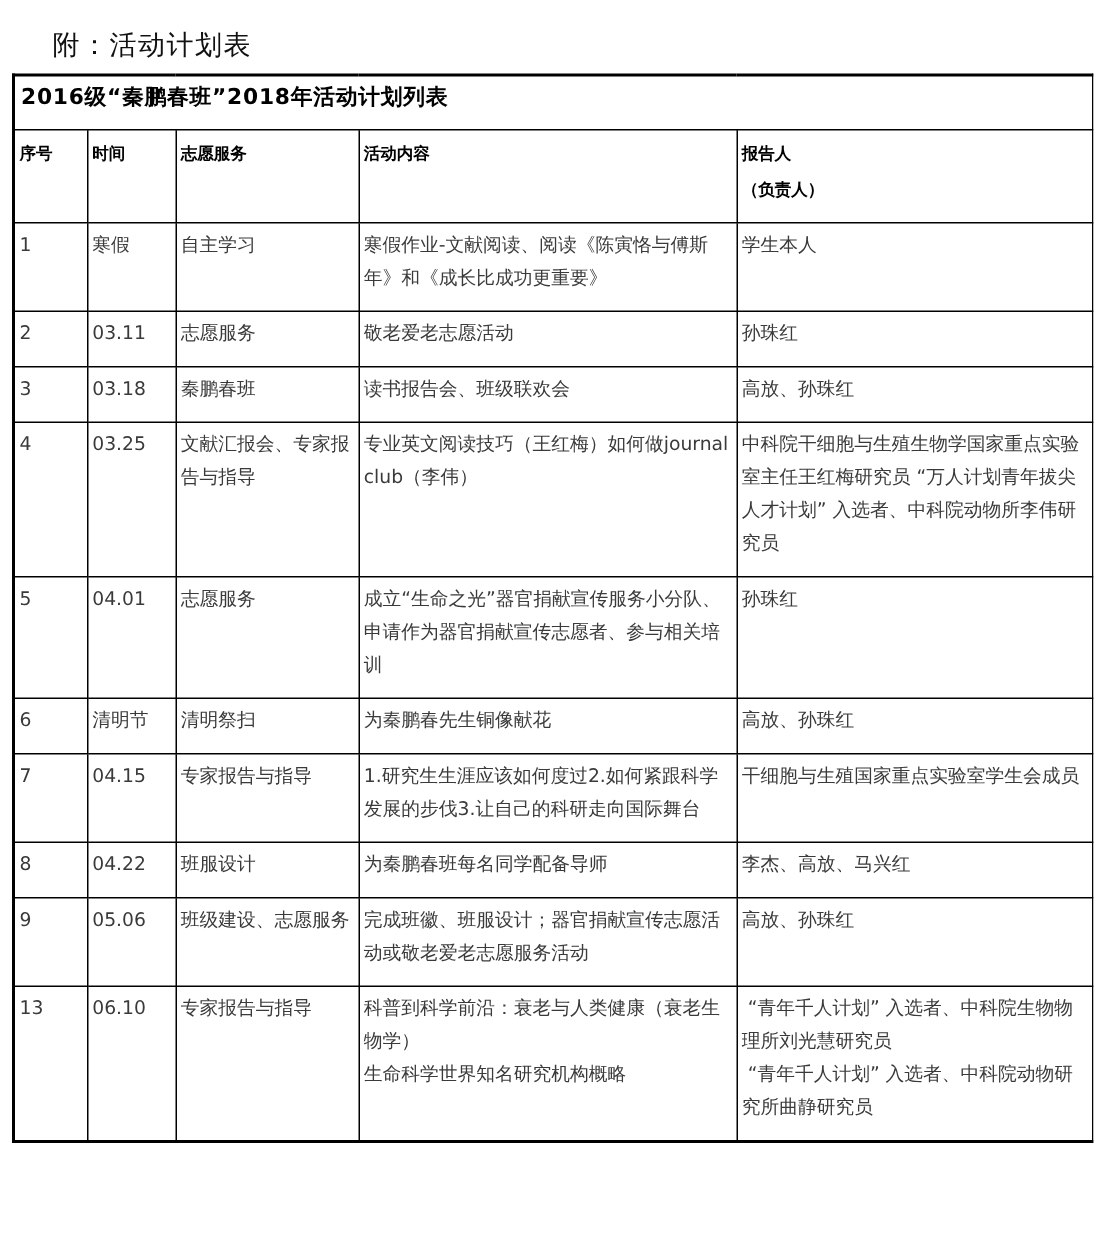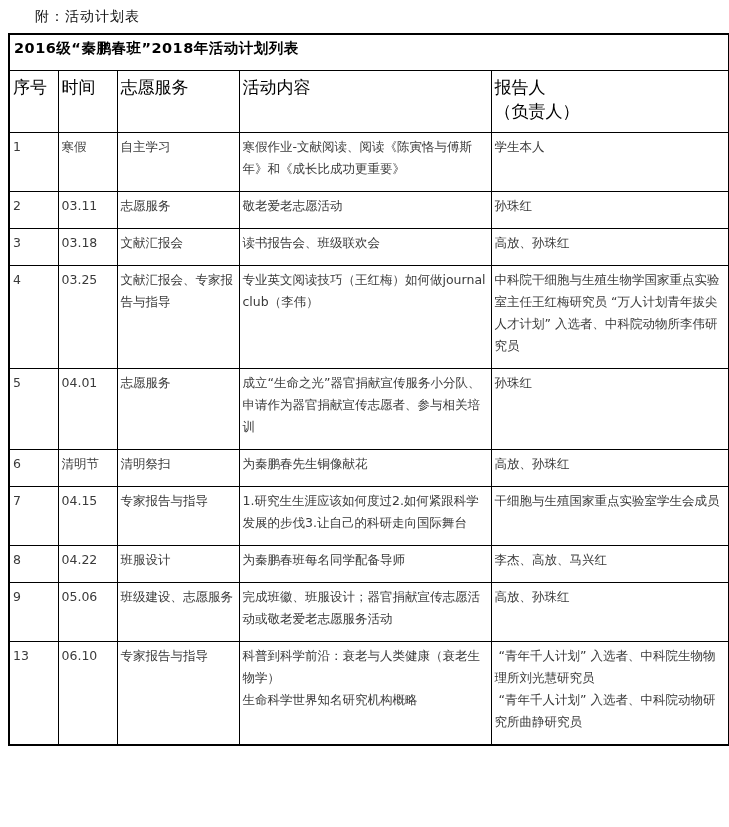--- a/index.html
+++ b/index.html
@@ -15,23 +15,23 @@
   }
   .page{
     width:729px;
     min-height:827px;
     background:#ffffff;
     box-sizing:border-box;
     overflow:hidden;
   }
   .attachment-label{
     font-family:"DejaVu Serif","Liberation Serif",serif;
-    font-size:14px;
+    font-size:18px;
     color:#111111;
-    margin:8px 0 7px 35px;
+    margin:18px 0 7px 35px;
     letter-spacing:1px;
   }
   table.plan{
     border-collapse:collapse;
     table-layout:fixed;
     width:720px;
     margin-left:8px;
     border:2px solid var(--border);
     background:#ffffff;
   }
@@ -49,22 +49,22 @@
   }
   td.title-cell{
     font-size:14.5px;
     font-weight:bold;
     color:#000000;
     padding:4px 4px 12px 4px;
     letter-spacing:0.5px;
     margin-top:35px;
   }
   th.col-header{
-    font-size:17px;
-    font-weight:normal;
+    font-size:11px;
+    font-weight:bold;
     color:#000000;
     padding:4px 3px;
     height:62px;
     line-height:24px;
     white-space:pre-wrap;
   }
   tbody.rows td{
     font-size:12.5px;
     color:var(--ink);
     line-height:22px;
@@ -111,21 +111,21 @@
         <tr>
           <td>2</td>
           <td>03.11</td>
           <td>志愿服务</td>
           <td>敬老爱老志愿活动</td>
           <td>孙珠红</td>
         </tr>
         <tr>
           <td>3</td>
           <td>03.18</td>
-          <td>文献汇报会</td>
+          <td>秦鹏春班</td>
           <td>读书报告会、班级联欢会</td>
           <td>高放、孙珠红</td>
         </tr>
         <tr>
           <td>4</td>
           <td>03.25</td>
           <td>文献汇报会、专家报告与指导</td>
           <td>专业英文阅读技巧（王红梅）如何做journal club（李伟）</td>
           <td>中科院干细胞与生殖生物学国家重点实验室主任王红梅研究员 “万人计划青年拔尖人才计划” 入选者、中科院动物所李伟研究员</td>
         </tr>

